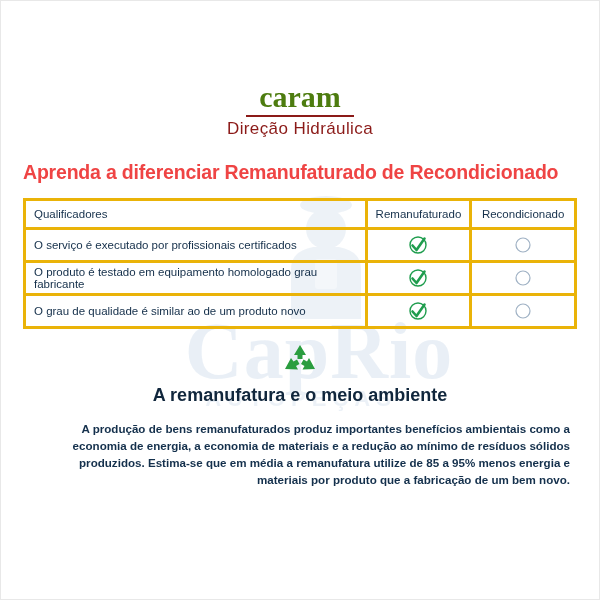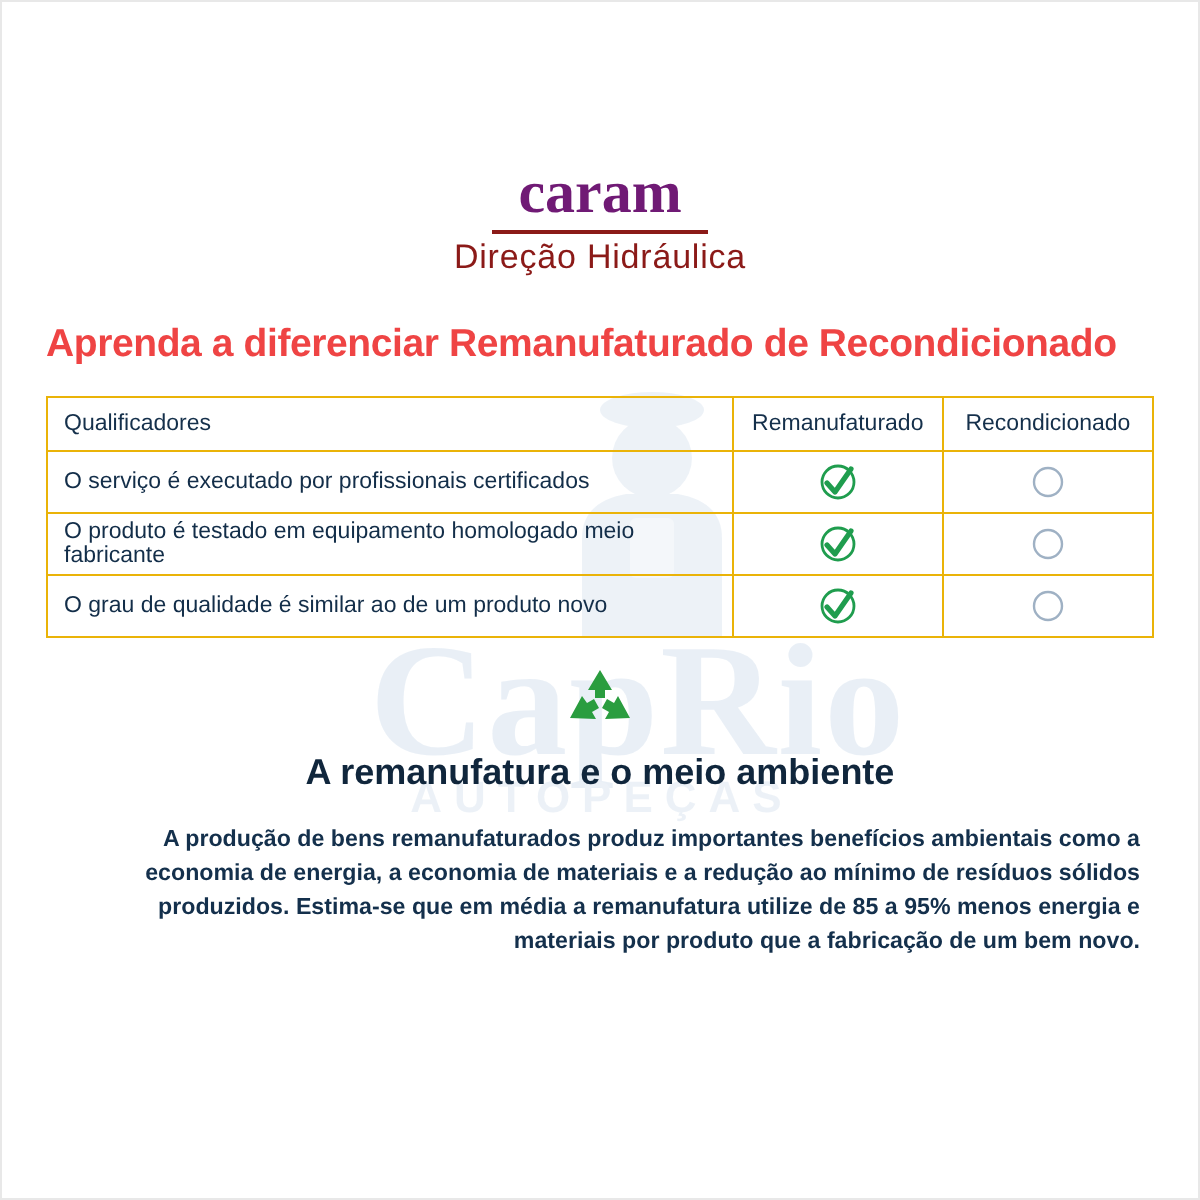--- a/index.html
+++ b/index.html
@@ -69,21 +69,21 @@
   }
   
   .logo-block {
     margin-top: 80px;
     text-align: center;
   }
   .logo-word {
     font-family: "Liberation Serif", serif;
     font-size: 30px;
     font-weight: bold;
-    color: #701a75;
+    color: #4d7c0f;
     letter-spacing: 0px;
     line-height: 32px;
   }
   .logo-sub {
     font-size: 17px;
     color: #8b1a18;
     letter-spacing: 0.4px;
     margin-top: 1px;
   }
   .logo-rule {
@@ -103,21 +103,21 @@
   }
   
   table.compare {
     width: 100%;
     border-collapse: collapse;
     margin-top: 14px;
     table-layout: fixed;
   }
   table.compare th,
   table.compare td {
-    border: 1px solid #eab308;
+    border: 3px solid #eab308;
     padding: 0;
   }
   .col-q { width: 62%; }
   .col-r { width: 19%; }
   .col-c { width: 19%; }
   table.compare thead th {
     font-size: 11.5px;
     font-weight: normal;
     color: #15304b;
     height: 26px;
@@ -222,21 +222,21 @@
           </td>
           <td class="mark">
             <span class="circle-wrap">
               <svg width="16" height="16" viewBox="0 0 16 16">
                 <circle cx="8" cy="8" r="7" fill="none" stroke="#9fb1c4" stroke-width="1.2"></circle>
               </svg>
             </span>
           </td>
         </tr>
         <tr>
-          <td>O produto é testado em equipamento homologado meio fabricante</td>
+          <td>O produto é testado em equipamento homologado grau fabricante</td>
           <td class="mark">
             <span class="check-wrap">
               <svg width="18" height="18" viewBox="0 0 18 18">
                 <circle cx="9" cy="9" r="8" fill="none" stroke="#1f9d4e" stroke-width="1.4"></circle>
                 <path d="M3.5 9.5 L7.5 14 L15.5 2.5" fill="none" stroke="#1f9d4e" stroke-width="2.6" stroke-linecap="round" stroke-linejoin="round"></path>
               </svg>
             </span>
           </td>
           <td class="mark">
             <span class="circle-wrap">

